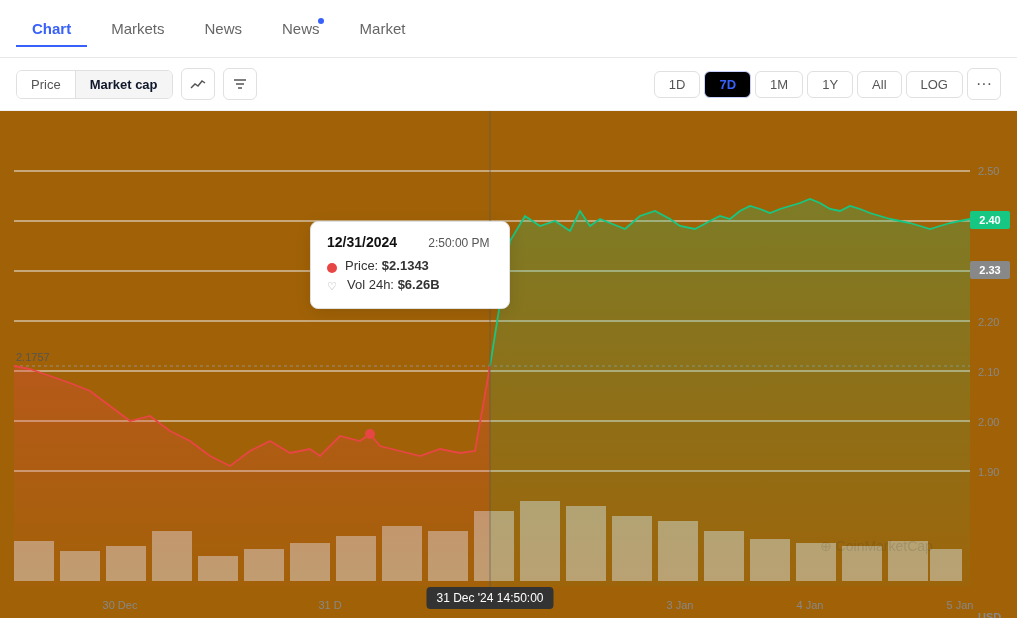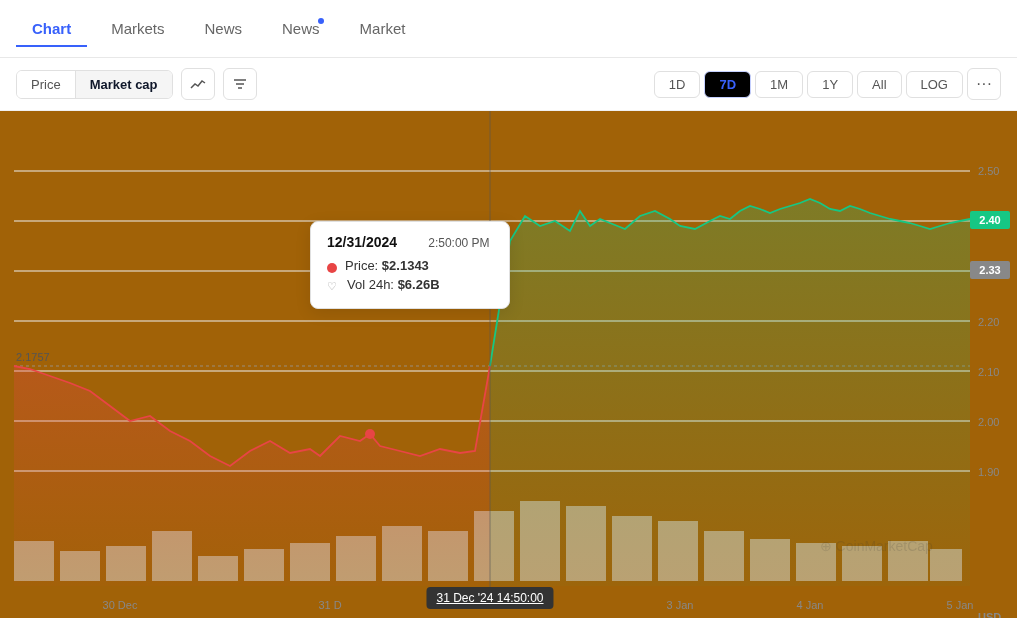--- a/index.html
+++ b/index.html
@@ -376,16 +376,16 @@
         <div class="tooltip-dot-red"></div>
         <span><span>Price:</span> <strong>$2.1343</strong></span>
       </div>
       <div class="tooltip-row">
         <div class="tooltip-dot-heart">♡</div>
         <span><span>Vol 24h:</span> <strong>$6.26B</strong></span>
       </div>
     </div>
 
     
-    <div class="date-label-bottom" style="left: 490px; transform: translateX(-50%); bottom: 14px; text-decoration: underline;">31 Dec '24 14:50:00</div>
+    <div class="date-label-bottom" style="left: 490px; transform: translateX(-50%); bottom: 14px;">31 Dec '24 14:50:00</div>
 
   </div>
 </div>
 
 </body></html>

